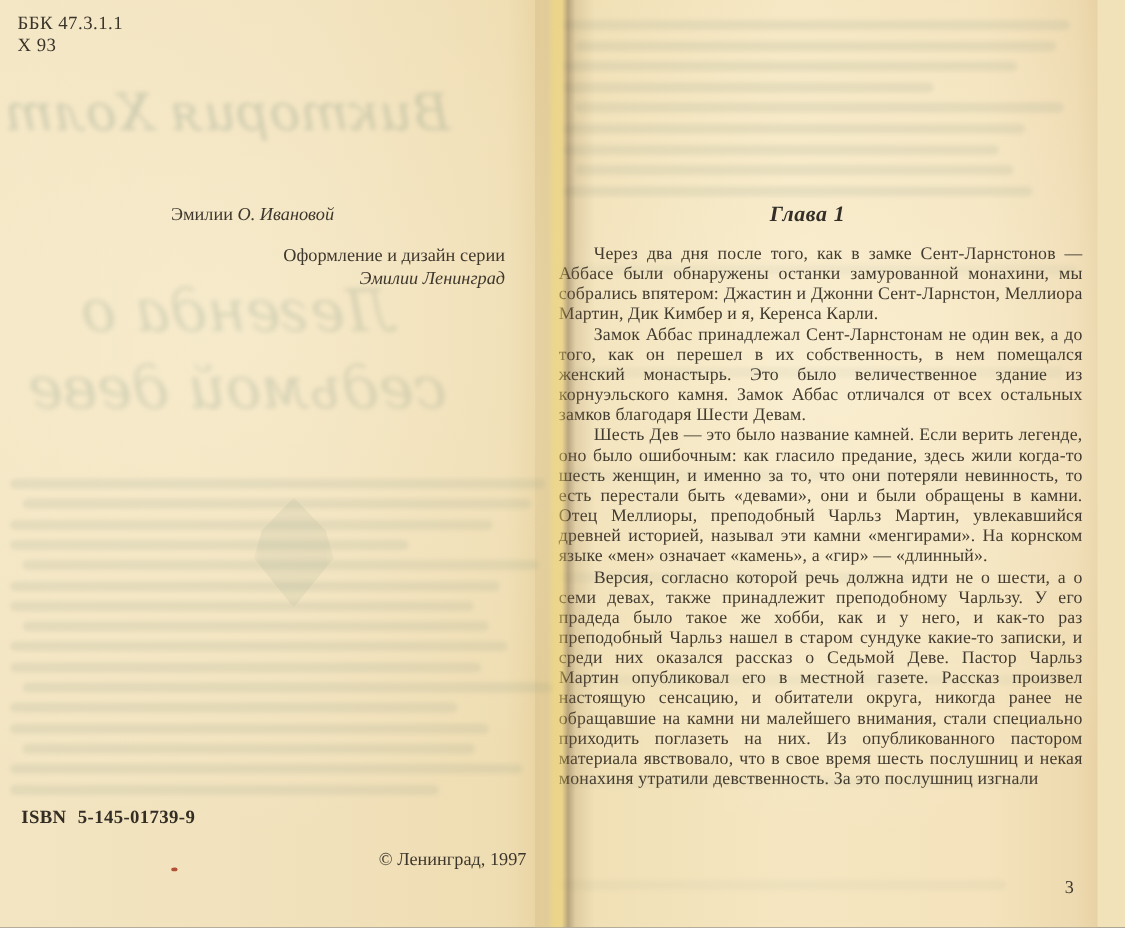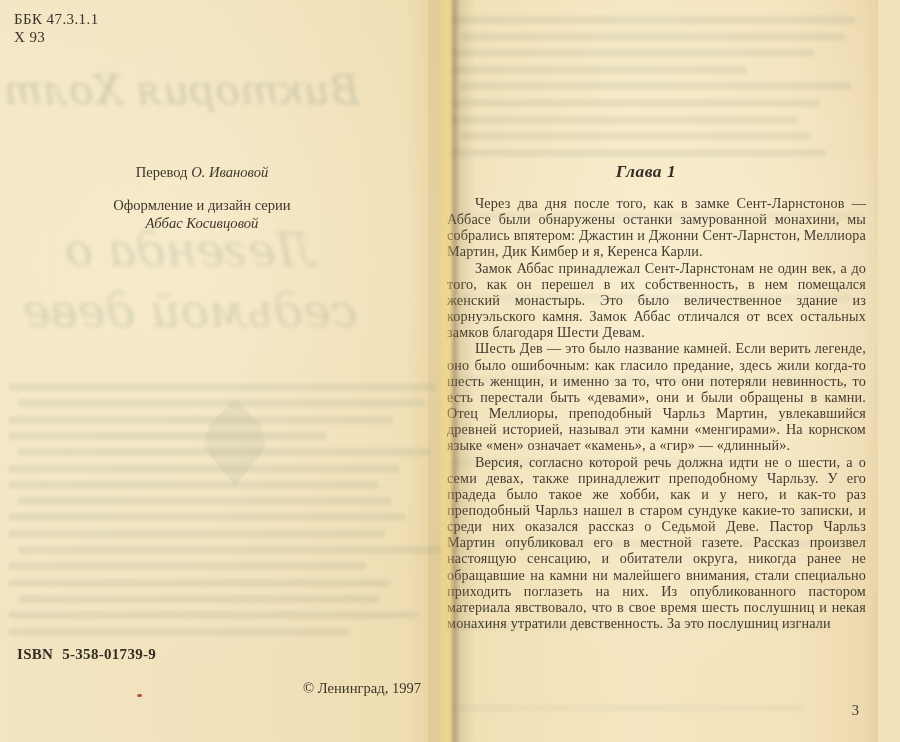--- a/index.html
+++ b/index.html
@@ -31,21 +31,21 @@
       rgba(110,85,50,0.42) 55%,
       rgba(150,120,75,0.18) 68%,
       rgba(200,175,120,0) 100%);
   }
   .txt { position:absolute; z-index:3; color:#3e372d; }
 
   
   .bbk { left:14px; top:10px; font-size:15px; line-height:18px; letter-spacing:0.4px; color:#39332a; }
   .translator { left:0; width:404px; top:164px; text-align:center; font-size:14.6px; }
   .translator i, .design i { font-style:italic;margin-top:48px; }
-  .design { left:0; width:404px; top:197px; text-align:center; font-size:14.6px; line-height:17.5px; }
+  .design { left:0; width:404px; top:197px; text-align:right; font-size:14.6px; line-height:17.5px; }
   .isbn { left:17px; top:646px; font-size:15px; font-weight:bold; letter-spacing:0.3px; color:#332d24; }
   .isbn .num { margin-left:9px; }
   .copyright { left:303px; top:680px; font-size:14.6px; color:#3c352b; }
   .speck { position:absolute; left:137px; top:694px; width:5px; height:3px; background:#a8351f;
            border-radius:50% 40% 50% 50%; opacity:.85; z-index:4; }
 
   
   .mirror {
     position:absolute; z-index:1; transform:scaleX(-1);
     font-family:"DejaVu Serif", serif; font-style:italic;
@@ -83,31 +83,31 @@
       <div>ББК 47.3.1.1</div>
       <div>Х 93</div>
     </div>
 
     <div class="mirror m-author">Виктория Холт</div>
     <div class="mirror m-title1">Легенда о</div>
     <div class="mirror m-title2">седьмой деве</div>
     <div class="ghost-emblem"></div>
 
     <div class="txt translator">
-      <span>Перевод</span>
+      <span>Эмилии</span>
       <i>О. Ивановой</i>
     </div>
 
     <div class="txt design">
       <div>Оформление и дизайн серии</div>
-      <i>Аббас Косивцовой</i>
+      <i>Эмилии Ленинград</i>
     </div>
 
     <div class="txt isbn">
-      <span>ISBN</span><span class="num">5-358-01739-9</span>
+      <span>ISBN</span><span class="num">5-145-01739-9</span>
     </div>
 
     <div class="txt copyright">© Ленинград, 1997</div>
 
     <div class="speck"></div>
   <div class="ghost-line" style="left: 8px; width: 428px; top: 383px;"></div>
       <div class="ghost-line" style="left: 18px; width: 407px; top: 399.3px;"></div>
       <div class="ghost-line" style="left: 8px; width: 386px; top: 415.6px;"></div>
       <div class="ghost-line" style="left: 8px; width: 319px; top: 431.9px;"></div>
       <div class="ghost-line" style="left: 18px; width: 413px; top: 448.2px;"></div>

